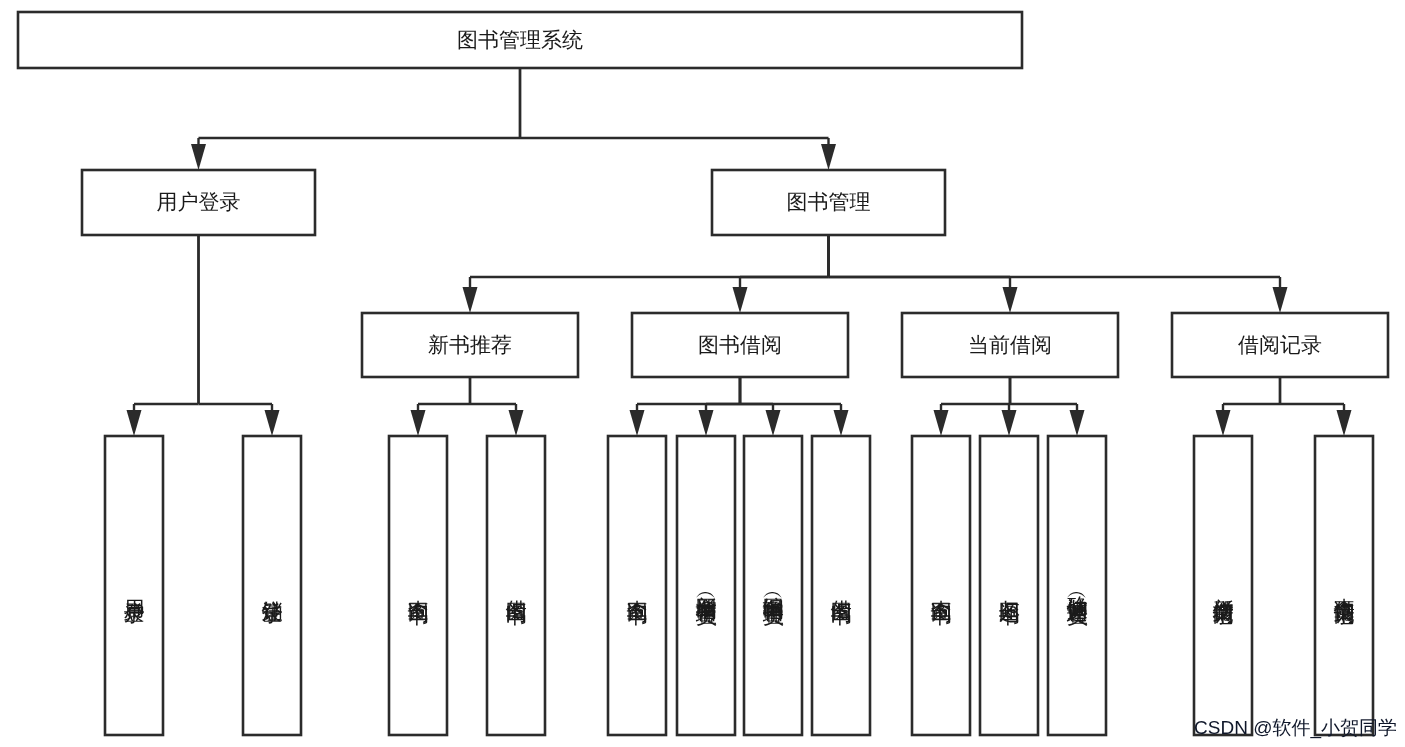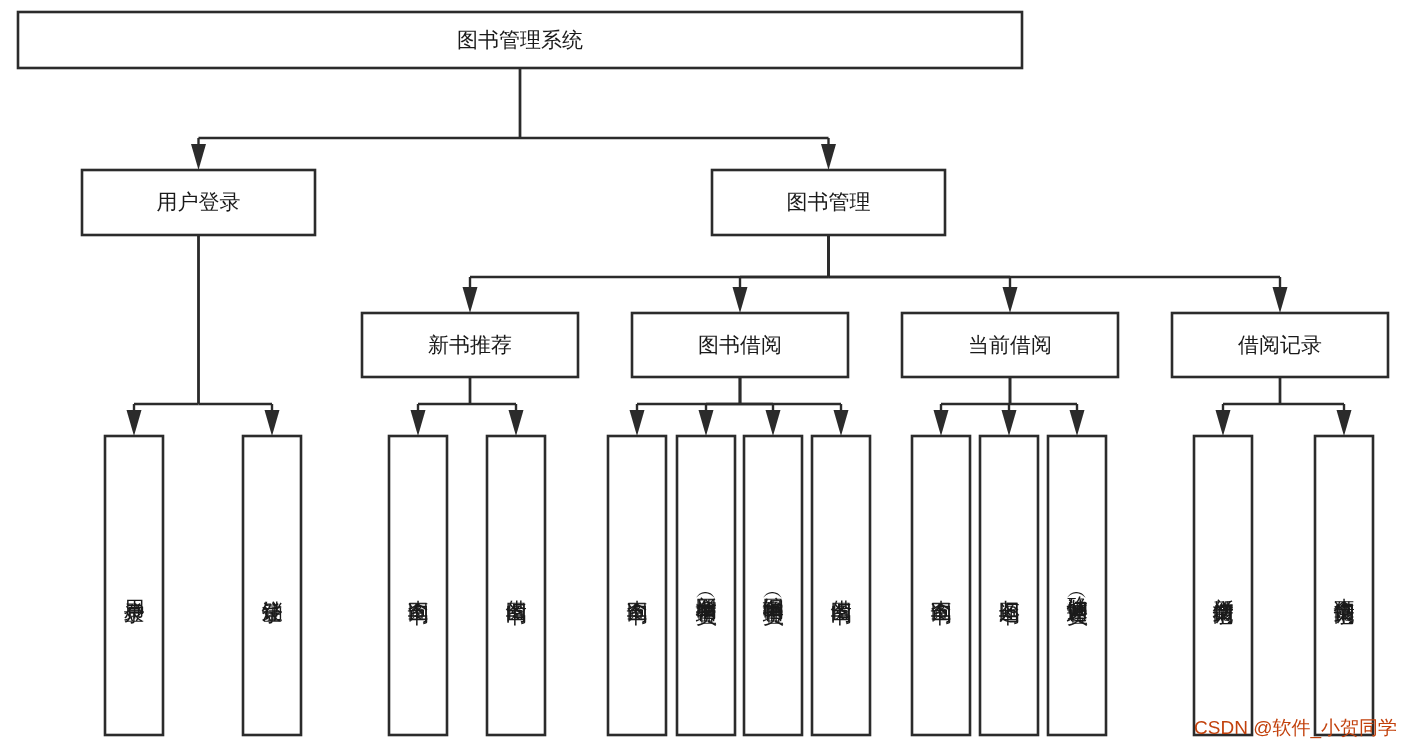--- a/index.html
+++ b/index.html
@@ -64,21 +64,21 @@
     color: #1a1a1a;
     letter-spacing: 1.5px;
     white-space: nowrap;
   }
   .watermark {
     position: absolute;
     right: 8px;
     bottom: 6px;
     font-family: "Liberation Sans", "DejaVu Sans", sans-serif;
     font-size: 19px;
-    color: #c2410c;
+    color: #0f172a;
     white-space: nowrap;
     user-select: none;
   }
 </style>
 </head>
 <body>
 
 <div id="diagram-root">
 
   <svg class="chart-canvas" id="chart-canvas" viewBox="0 0 1405 747" xmlns="http://www.w3.org/2000/svg">

